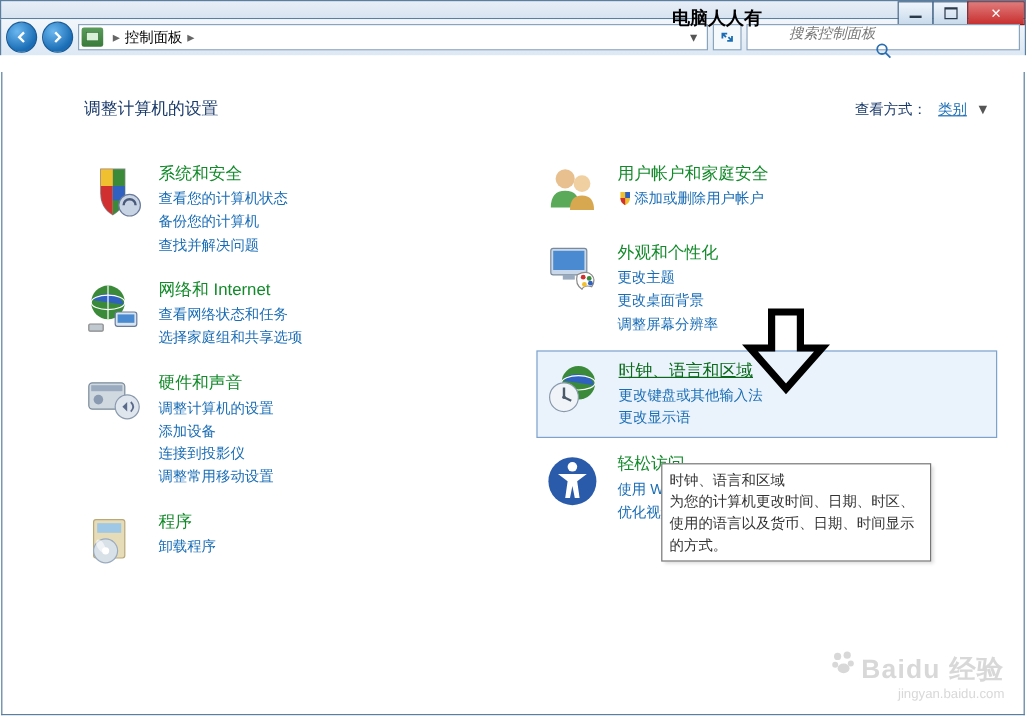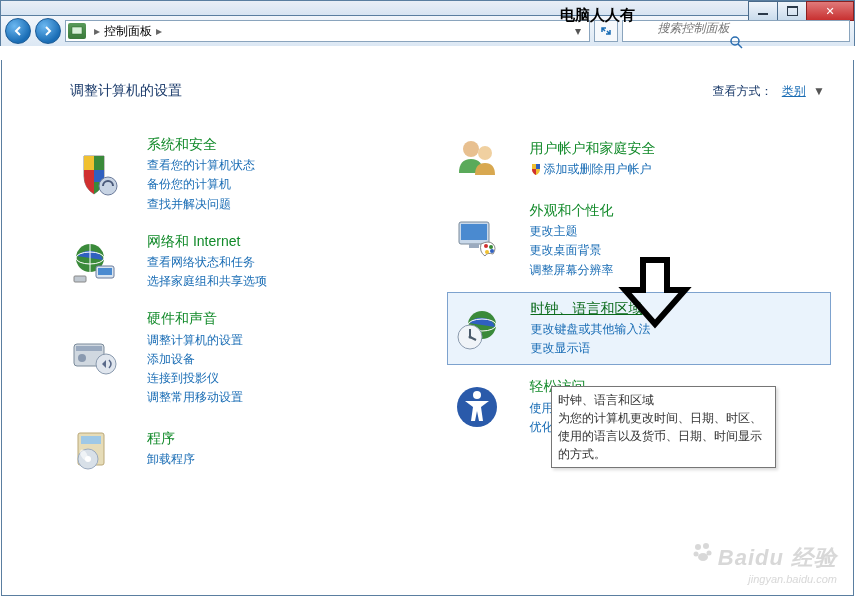--- a/index.html
+++ b/index.html
@@ -28,35 +28,35 @@
 
   .content { position: absolute; top: 60px; left: 1px; right: 1px; bottom: 1px; border: 1px solid #5a7ea0; border-top: none; background: #fff; padding: 22px 28px 10px 68px; }
   .page-header { display: flex; justify-content: space-between; align-items: center; margin-bottom: 35px; }
   .page-title { font-size: 14px; color: #1a3a6a; }
   .view-by { font-size: 12px; color: #1a3a6a; text-align: center; }
   .view-by a { color: #1a6db5; margin-left: 6px; }
   .view-by .drop { margin-left: 4px; color: #555; }
 
   .cats { display: flex; gap: 10px; }
   .col { flex: 1; }
-  .cat { display: flex; gap: 29px; margin-bottom: 18px; align-items: center; }
+  .cat { display: flex; gap: 14px; margin-bottom: 18px; align-items: flex-start; }
   .cat-icon { width: 48px; height: 48px; flex-shrink: 0; position: relative; }
   .cat-body h3 { font-size: 14px; font-weight: normal; color: #128a2a; margin-bottom: 3px; line-height: 1.3; }
   .cat-body h3.link-hover { text-decoration: underline; color: #0a6a1a; }
   .cat-body .sub { display: block; font-size: 12px; color: #1a6db5; line-height: 1.6; text-decoration: none; }
   .shield-sm { display: inline-block; width: 12px; height: 12px; vertical-align: -2px; margin-right: 2px; }
 
   .highlight-box { border: 1px solid #7da2ce; background: #eaf3fc; padding: 6px 6px 6px 0; margin: -6px -6px 12px -6px; }
   .highlight-box .cat { margin-bottom: 0; padding: 0 6px 0 6px; }
 
   .tooltip { position: absolute; left: 549px; top: 326px; width: 225px; background: #fff; border: 1px solid #767676; padding: 4px 6px; font-size: 12px; line-height: 1.5; color: #333; box-shadow: 2px 2px 3px rgba(0,0,0,.15); z-index: 10; }
   .tooltip .tt-title { margin-bottom: 0; }
 
   .arrow-overlay { position: absolute; left: 613px; top: 194px; z-index: 5; }
-  .watermark { position: absolute; right: 16px; bottom: 10px; text-align: right; color: rgba(200,200,200,.7); font-size: 11px; font-style: italic; }
+  .watermark { position: absolute; right: 16px; bottom: 10px; text-align: right; color: rgba(200,200,200,.7); font-size: 11px; }
   .watermark .big { font-size: 22px; font-weight: bold; letter-spacing: 1px; }
   .paw { display: inline-block; vertical-align: 2px; margin-right: 4px; }
 </style>
 </head>
 <body>
 
 <div class="titlebar">
   <div class="titlebar-text">电脑人人有</div>
   <div class="win-btns">
     <div class="win-btn min"></div>

